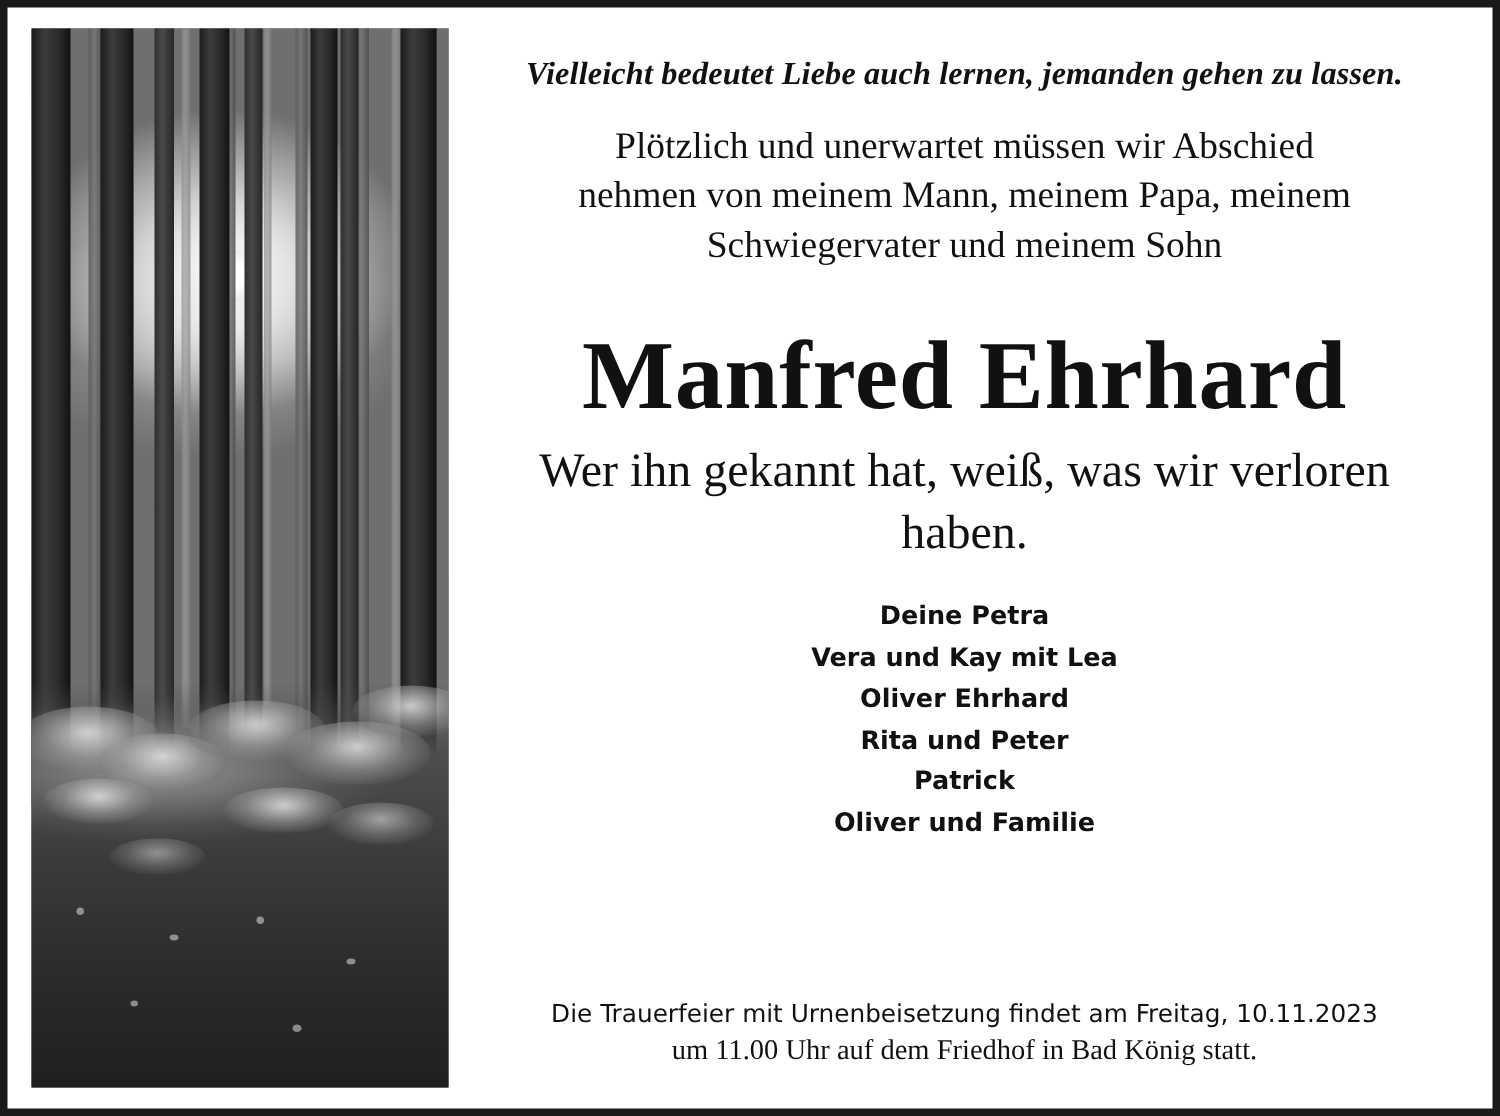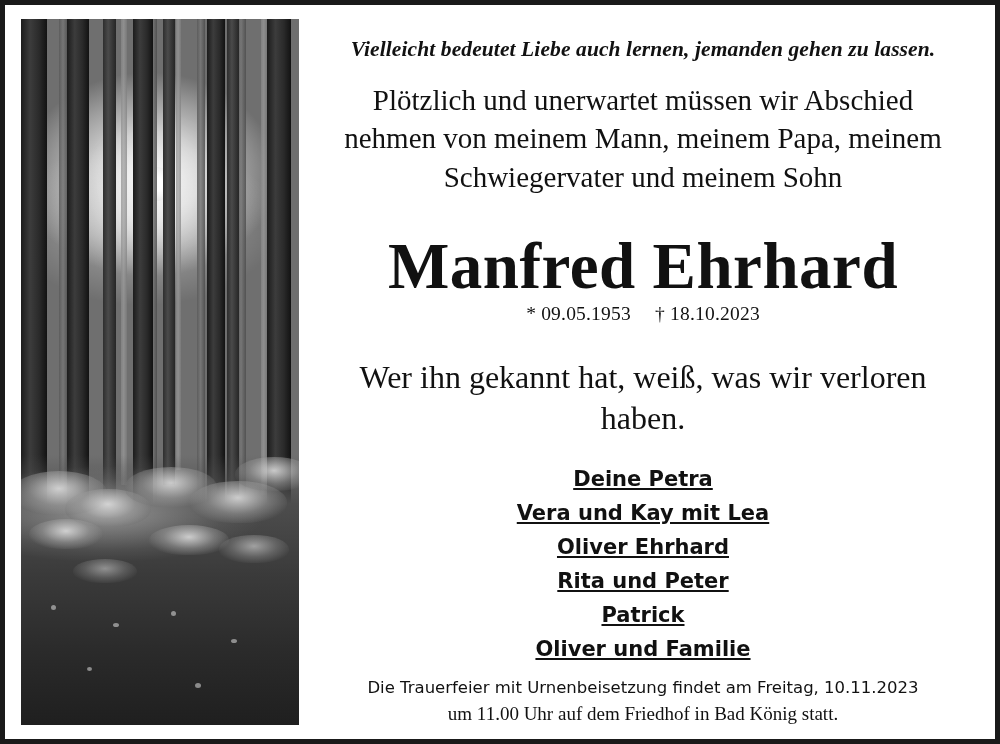--- a/index.html
+++ b/index.html
@@ -102,31 +102,32 @@
     border-radius: 50%;
   }
 
   
   .text-col {
     flex: 1 1 auto;
     padding: 8px 16px 0 24px;
     display: flex;
     flex-direction: column;
     text-align: center;
+    justify-content: flex-end;
   }
   .motto {
     font-style: italic;
     font-weight: bold;
     font-size: 21.5px;
     letter-spacing: .1px;
     margin: 10px 0 18px 0;
     line-height: 1.2;
   }
   .intro {
-    font-size: 29px;
+    font-size: 25px;
     line-height: 1.33;
     margin: 0 10px 10px 10px;
   }
   .name {
     font-size: 65px;
     font-weight: bold;
     letter-spacing: .5px;
     margin: 26px 0 2px 0;
     line-height: 1.05;
   }
@@ -137,25 +138,24 @@
   }
   .dates .sep { display: inline-block; width: 14px; }
   .remember {
     font-size: 32px;
     margin: 6px 0 22px 0;
     line-height: 1.3;
   }
   .mourners {
     font-family: "DejaVu Sans", sans-serif;
     font-weight: bold;
-    font-size: 21px;
+    font-size: 17px;
     line-height: 1.62;
     text-align: center;
     margin: 0 0 10px 0;
-    text-decoration: underline;
   }
   .mourners div { white-space: nowrap; }
   .spacer { flex: 1 1 auto; }
   .funeral {
     font-family: "DejaVu Sans", sans-serif;
     font-size: 16.5px;
     line-height: 1.45;
     margin: 0 0 14px 0;
   }
   .funeral .line2 {
@@ -224,25 +224,20 @@
       <div class="motto">Vielleicht bedeutet Liebe auch lernen, jemanden gehen zu lassen.</div>
 
       <div class="intro">
         <div>Plötzlich und unerwartet müssen wir Abschied</div>
         <div>nehmen von meinem Mann, meinem Papa, meinem</div>
         <div>Schwiegervater und meinem Sohn</div>
       </div>
 
       <div class="name">Manfred Ehrhard</div>
 
-      <div class="dates">
-        <span>* 09.05.1953</span>
-        <span class="sep"></span>
-        <span>† 18.10.2023</span>
-      </div>
 
       <div class="remember">Wer ihn gekannt hat, weiß, was wir verloren haben.</div>
 
       <div class="mourners">
         <div>Deine Petra</div>
         <div>Vera und Kay mit Lea</div>
         <div>Oliver Ehrhard</div>
         <div>Rita und Peter</div>
         <div>Patrick</div>
         <div>Oliver und Familie</div>

